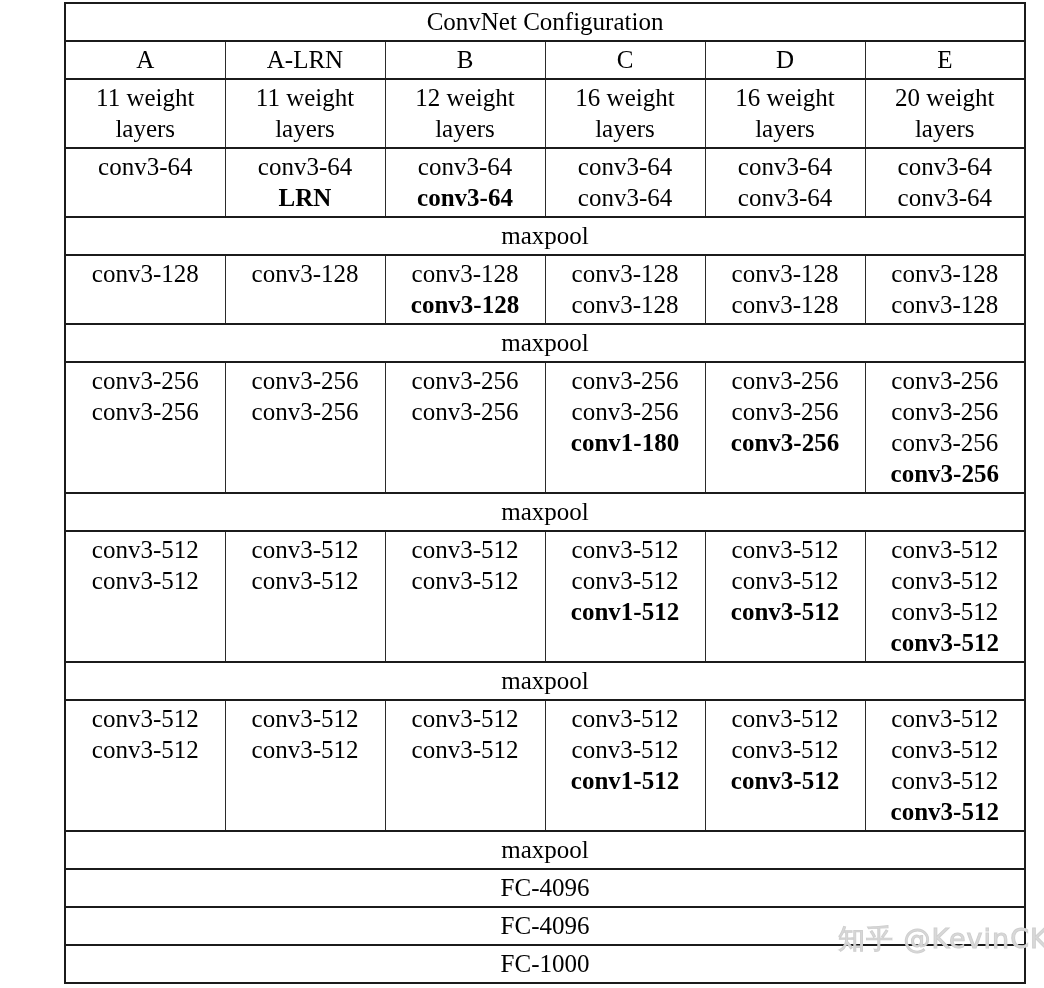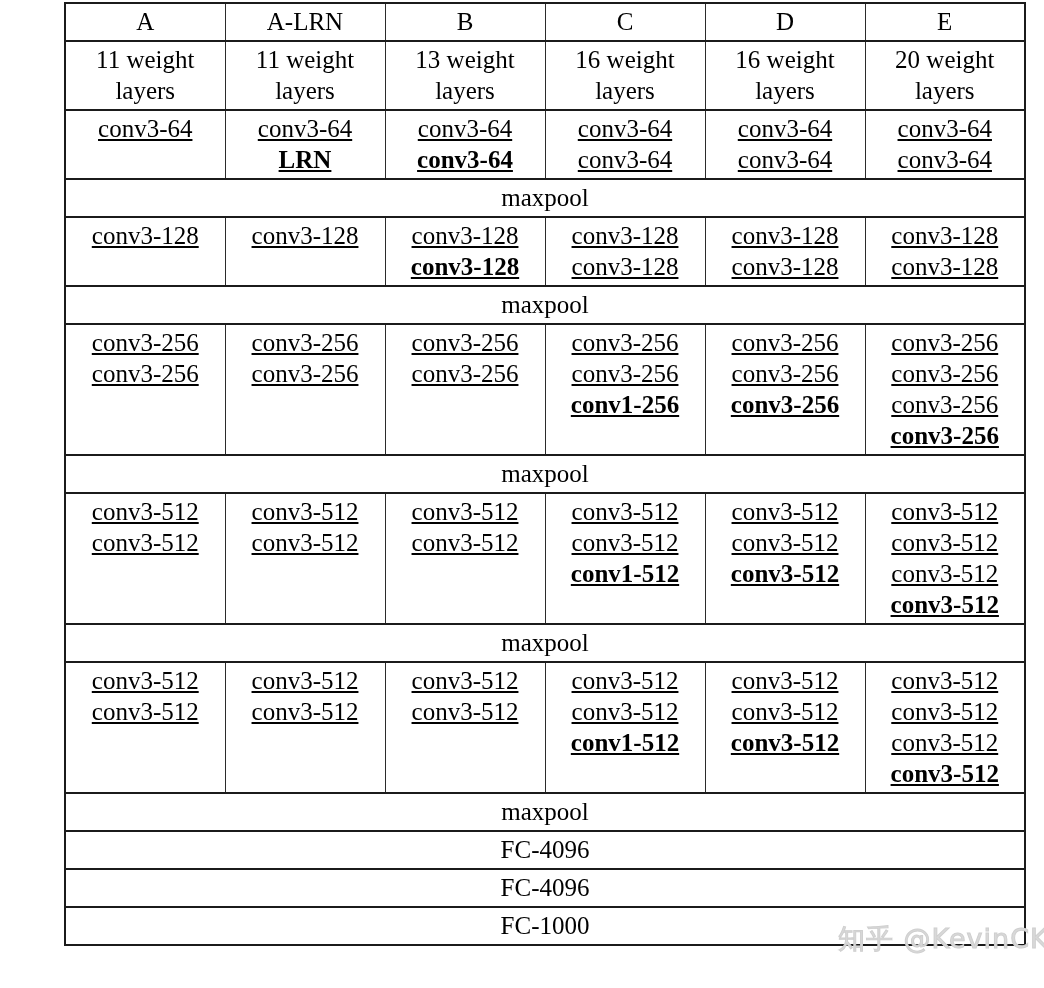--- a/index.html
+++ b/index.html
@@ -58,21 +58,20 @@
   }
 
   td.hdr-layers {
     vertical-align: top;
     padding-top: 2px;
     padding-bottom: 3px;
   }
 
   td.stack {
     height: 0;
-    text-decoration: underline;
   }
 
   .line { display: block; white-space: nowrap; }
   .line.b { font-weight: bold; }
 
   
   tr.block td { height: auto; }
 
   
   #watermark {
@@ -98,41 +97,44 @@
     <colgroup>
       <col>
         <col>
         <col>
         <col>
         <col>
         <col>
     </colgroup>
     <tbody>
 
+      <tr>
+        <td class="span-row" colspan="6">ConvNet Configuration</td>
+      </tr>
 
       <tr id="row-letters">
           <td class="hdr-letter">A</td>
           <td class="hdr-letter">A-LRN</td>
           <td class="hdr-letter">B</td>
           <td class="hdr-letter">C</td>
           <td class="hdr-letter">D</td>
           <td class="hdr-letter">E</td>
         </tr>
 
       <tr id="row-layercounts">
           <td class="hdr-layers">
             <span class="line">11 weight</span>
             <span class="line">layers</span>
           </td>
           <td class="hdr-layers">
             <span class="line">11 weight</span>
             <span class="line">layers</span>
           </td>
           <td class="hdr-layers">
-            <span class="line">13 weight</span>
+            <span class="line">12 weight</span>
             <span class="line">layers</span>
           </td>
           <td class="hdr-layers">
             <span class="line">16 weight</span>
             <span class="line">layers</span>
           </td>
           <td class="hdr-layers">
             <span class="line">16 weight</span>
             <span class="line">layers</span>
           </td>
@@ -211,21 +213,21 @@
             <span class="line">conv3-256</span>
             <span class="line">conv3-256</span>
           </td>
           <td class="stack">
             <span class="line">conv3-256</span>
             <span class="line">conv3-256</span>
           </td>
           <td class="stack">
             <span class="line">conv3-256</span>
             <span class="line">conv3-256</span>
-            <span class="line b">conv1-256</span>
+            <span class="line b">conv1-180</span>
           </td>
           <td class="stack">
             <span class="line">conv3-256</span>
             <span class="line">conv3-256</span>
             <span class="line b">conv3-256</span>
           </td>
           <td class="stack">
             <span class="line">conv3-256</span>
             <span class="line">conv3-256</span>
             <span class="line">conv3-256</span>

